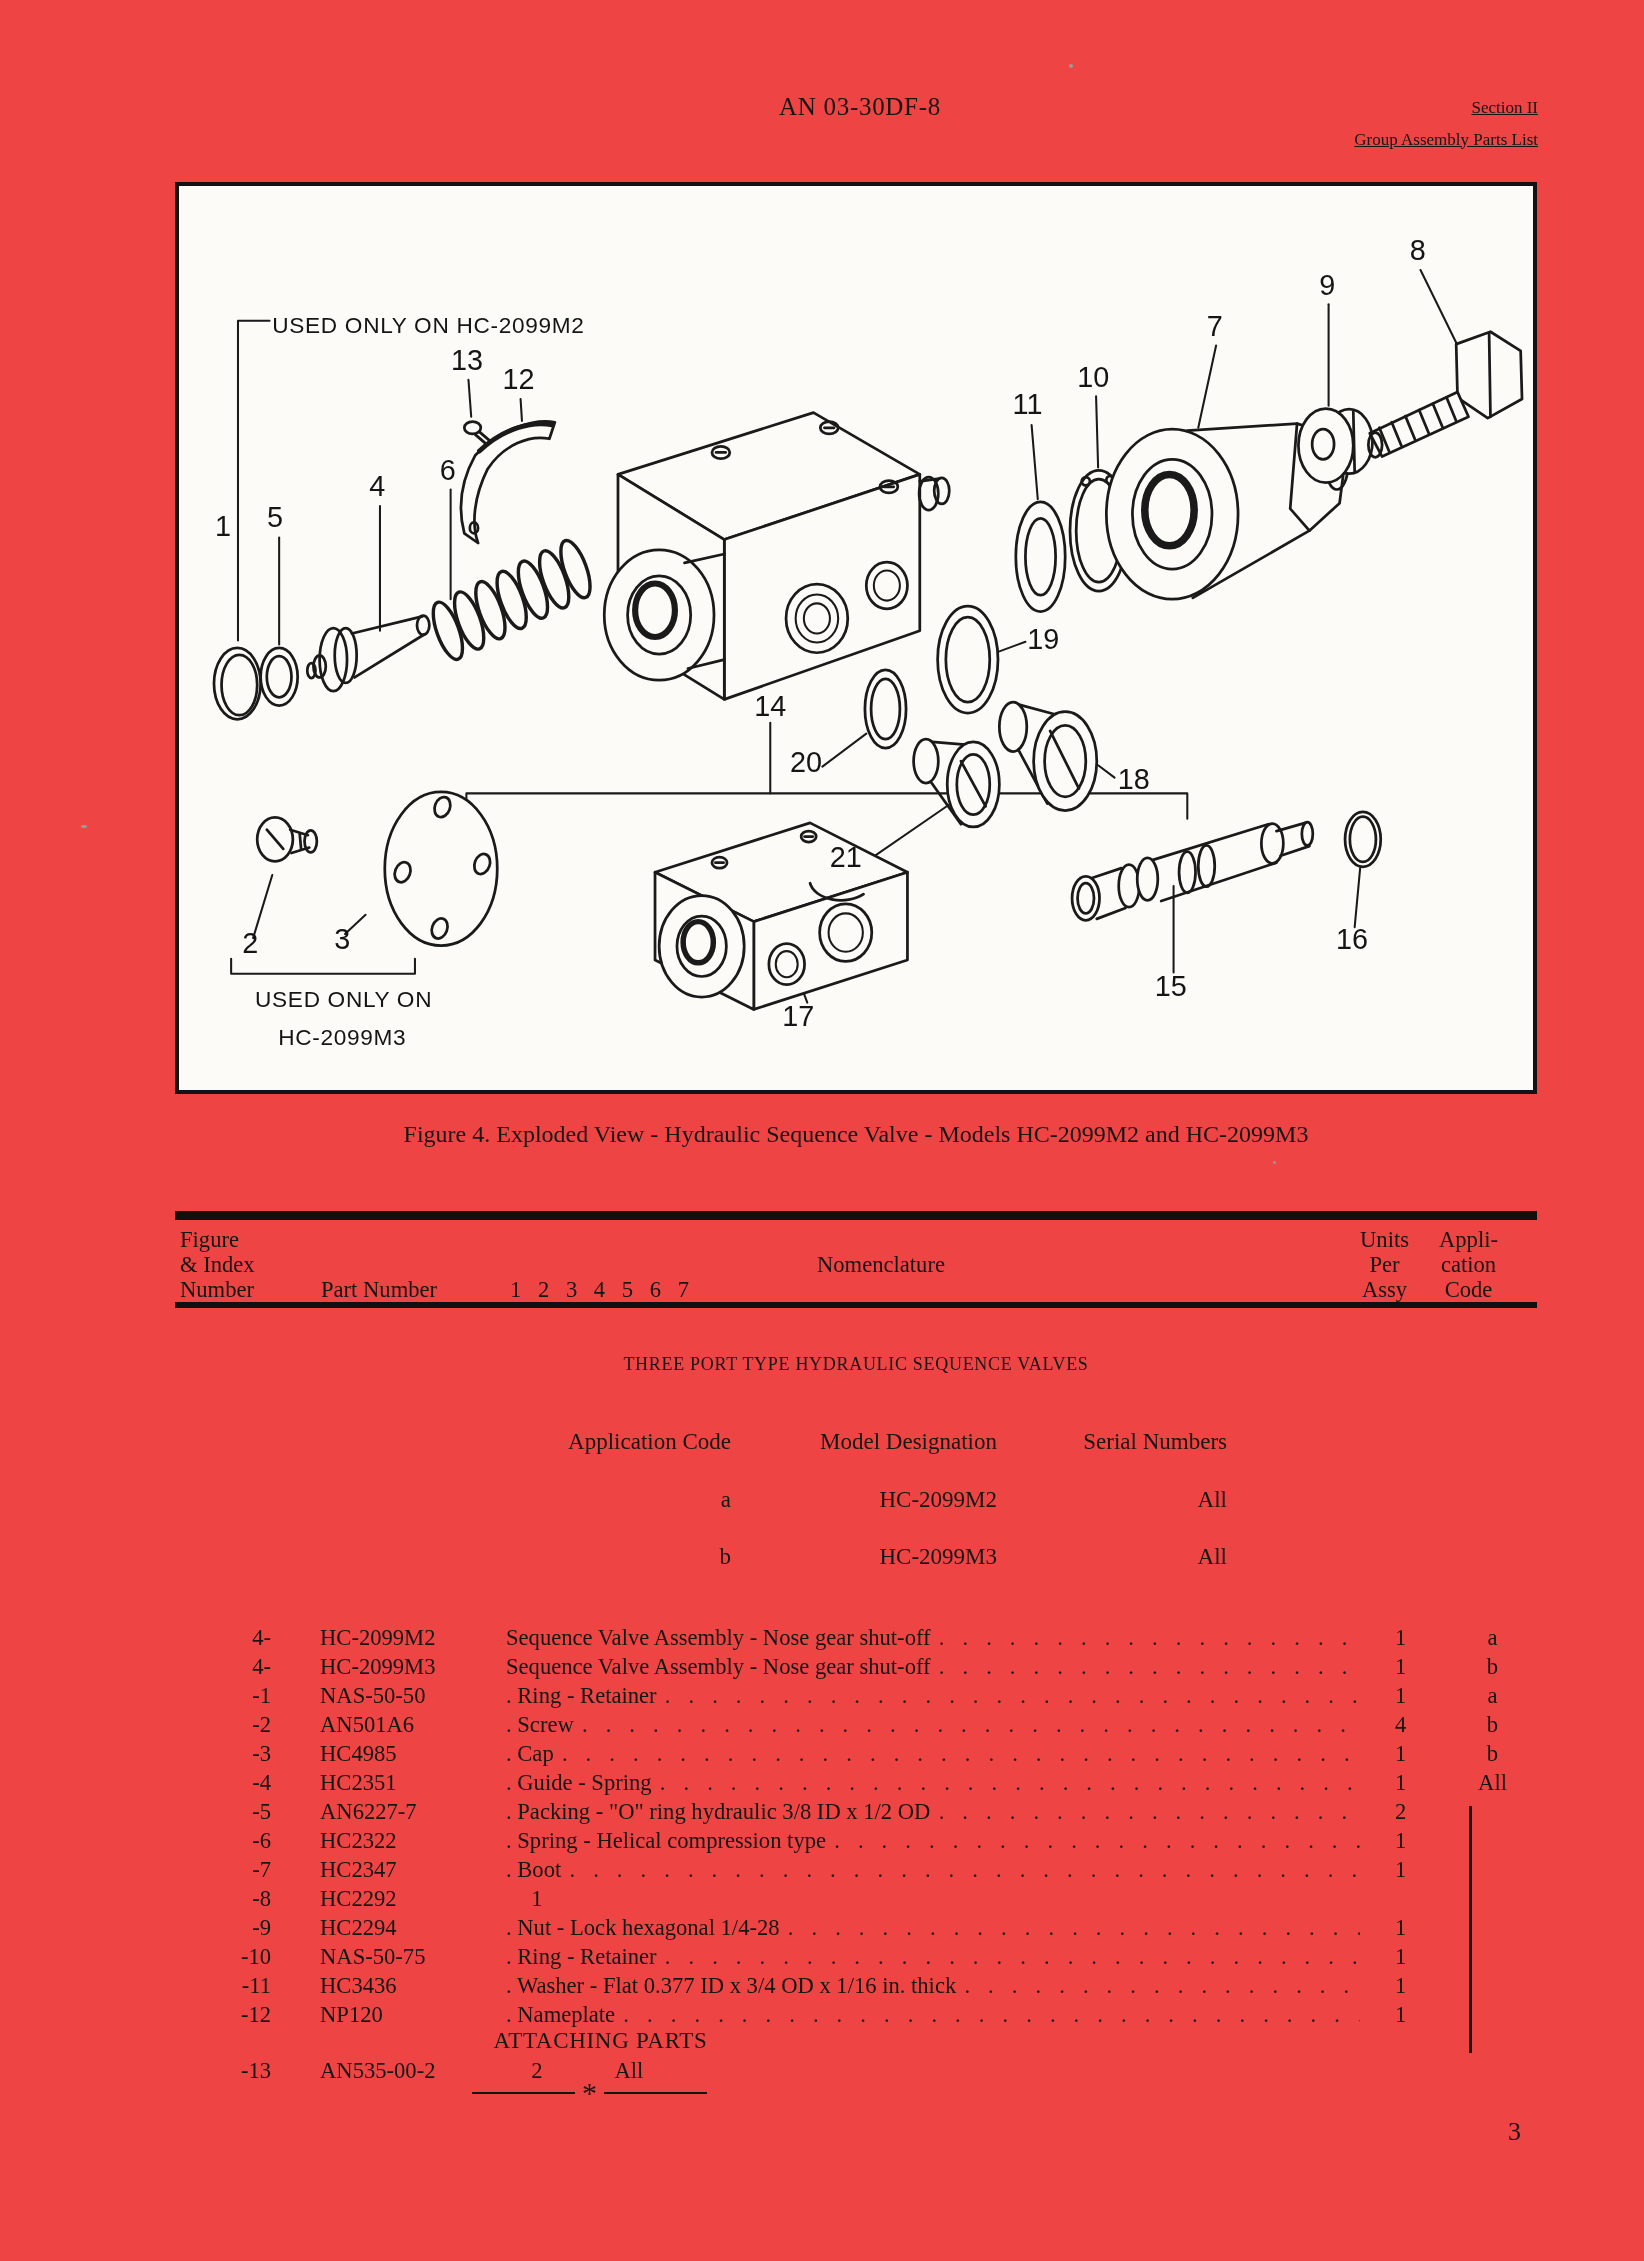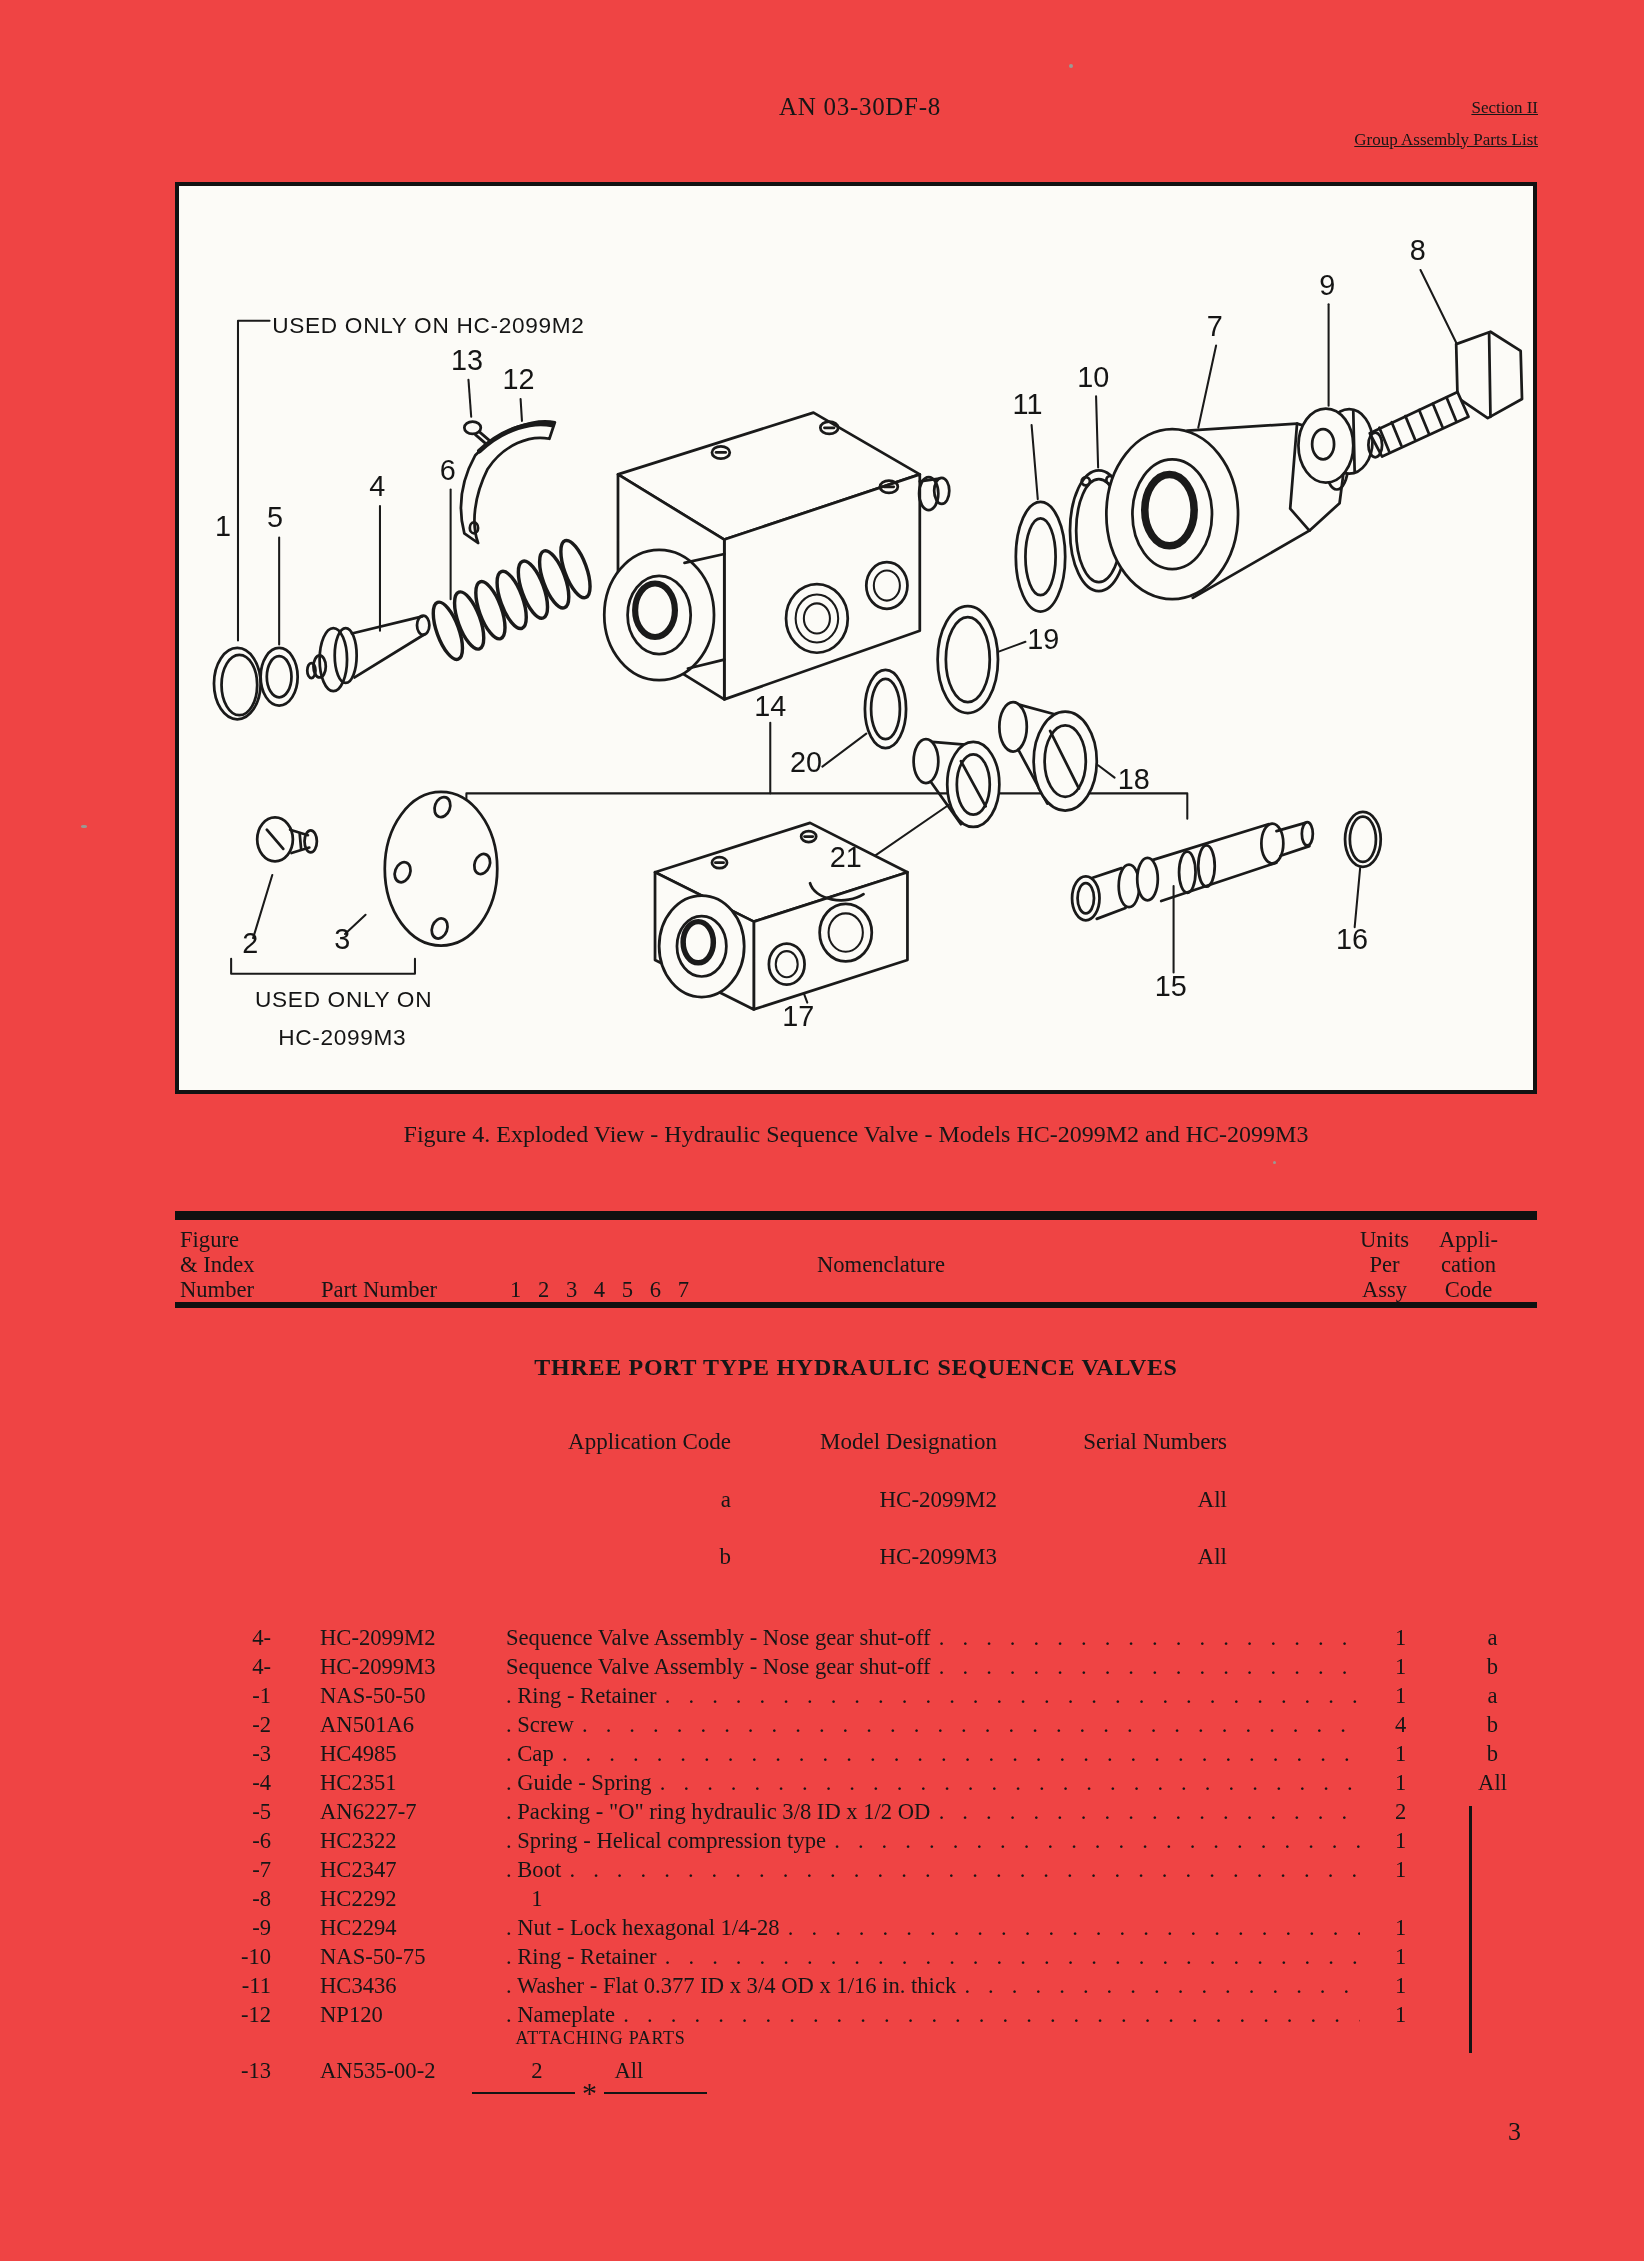--- a/index.html
+++ b/index.html
@@ -18,41 +18,41 @@
   .rule-top{top:1211px;height:9px;}
   .rule-bot{top:1302px;height:6.2px;}
   .th{font-size:22.6px;line-height:25px;}
   .th-col1{left:180px;top:1227px;}
   .th-col2{left:321px;top:1277px;}
   .th-col3{left:510px;top:1277px;word-spacing:11px;}
   .th-col4{left:785px;top:1252px;width:192px;text-align:center;}
   .th-col5{left:1342px;top:1227px;width:85px;text-align:center;}
   .th-col6{left:1424px;top:1227px;width:89px;text-align:center;}
   
-  .section-title{top:1354px;left:175px;width:1362px;text-align:center;font-size:24px;letter-spacing:0.7px;font-weight:bold;}
+  .section-title{top:1354px;left:175px;width:1362px;text-align:center;font-size:18px;letter-spacing:0.7px;}
   .app-cell{font-size:23px;text-align:right;}
   .app-c1{left:498px;width:233px;}
   .app-c2{left:750px;width:247px;}
   .app-c3{left:1008px;width:219px;}
   .app-hdr{top:1429px;}
   .app-r0{top:1487px;}
   .app-r1{top:1544px;}
   
   .parts-list{left:175px;top:1623px;width:1362px;}
   .prow{display:flex;height:29px;line-height:29px;font-size:22.6px;}
   .c-idx{width:96px;text-align:right;flex:none;}
   .c-part{margin-left:49px;width:186px;flex:none;}
   .c-nom{flex:1;display:flex;min-width:0;}
   .nom-text{white-space:pre;flex:none;}
   .dots{flex:1;overflow:hidden;margin:0 9.6px 0 8.2px;white-space:nowrap;}
   .dots::after{content:". . . . . . . . . . . . . . . . . . . . . . . . . . . . . . . . . . . . . . . .";
                letter-spacing:6.2px;font-size:22.6px;}
   .c-units{width:62px;text-align:center;flex:none;}
   .c-code{width:89px;text-align:center;margin-left:16.4px;flex:none;}
-  .attach-title{left:450px;top:2028px;width:301px;text-align:center;font-size:18px;letter-spacing:0.7px;}
+  .attach-title{left:450px;top:2028px;width:301px;text-align:center;font-size:23px;letter-spacing:0.7px;}
   .attach-row{left:175px;top:2056px;width:1362px;}
   .separator{left:439px;top:2083px;width:301px;display:flex;align-items:center;justify-content:center;}
   .sep-line{width:103px;border-top:2.7px solid #141414;height:0;}
   .sep-star{font-size:30px;line-height:20.6px;margin:0 6.9px;}
   .ditto-line{left:1469px;top:1806px;width:2.7px;height:247px;background:#141414;}
   .page-num{left:1487px;top:2117px;width:55px;text-align:center;font-size:26px;}
   .speck{background:#9a9a94;border-radius:50%;}
   
   .callout{font-family:"Liberation Sans",sans-serif;font-size:42px;fill:#151515;}
   .fignote{font-family:"Liberation Sans",sans-serif;font-size:33px;fill:#151515;letter-spacing:1px;}

